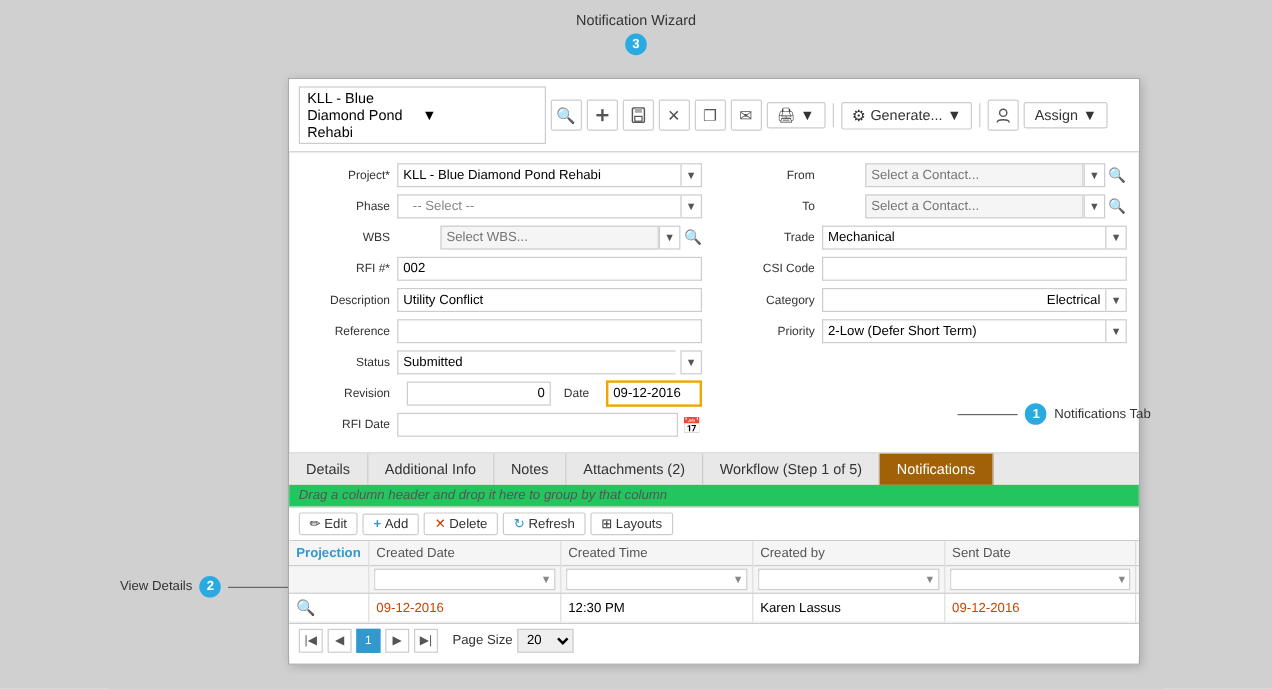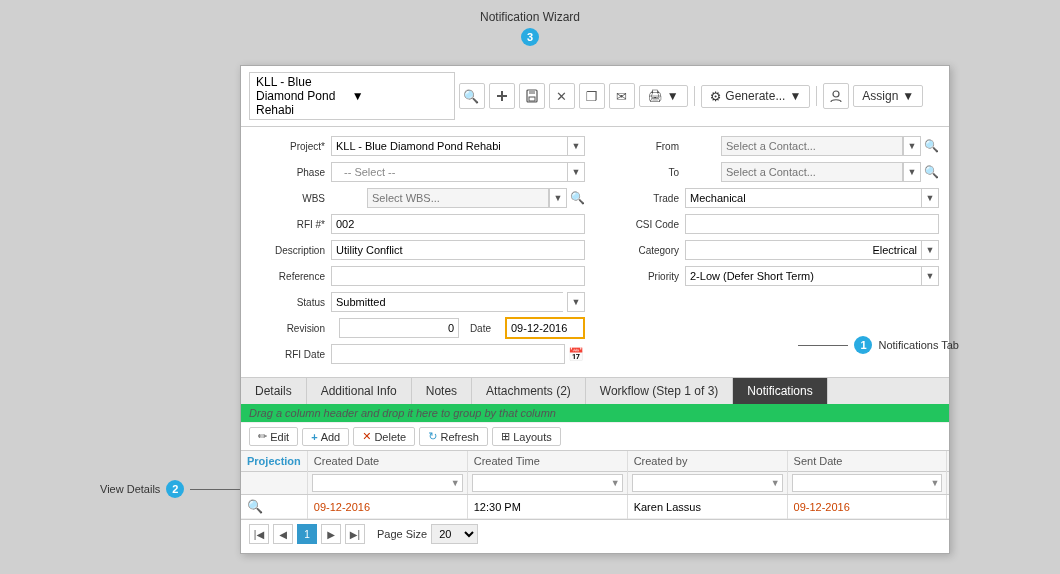--- a/index.html
+++ b/index.html
@@ -222,21 +222,21 @@
     .tab {
       padding: 6px 14px;
       font-size: 12px;
       cursor: pointer;
       border-right: 1px solid #ccc;
       color: #333;
       white-space: nowrap;
     }
 
     .tab.active {
-      background: #404040;
+      background: #a16207;
       color: white;
     }
 
     
     .grid-area {
       background: white;
     }
 
     .grid-hint {
       font-size: 11px;
@@ -536,21 +536,21 @@
           </div>
         </div>
       </div>
     </div>
 
     <div class="tabs-bar">
       <div class="tab">Details</div>
       <div class="tab">Additional Info</div>
       <div class="tab">Notes</div>
       <div class="tab">Attachments (2)</div>
-      <div class="tab">Workflow (Step 1 of 3)</div>
+      <div class="tab">Workflow (Step 1 of 5)</div>
       <div class="tab active">Notifications</div>
     </div>
 
     <div class="grid-area">
       <div class="grid-hint">Drag a column header and drop it here to group by that column</div>
 
       <div class="grid-toolbar">
         <div class="grid-tb-btn">
           <span>✏</span>
           <span>Edit</span>

